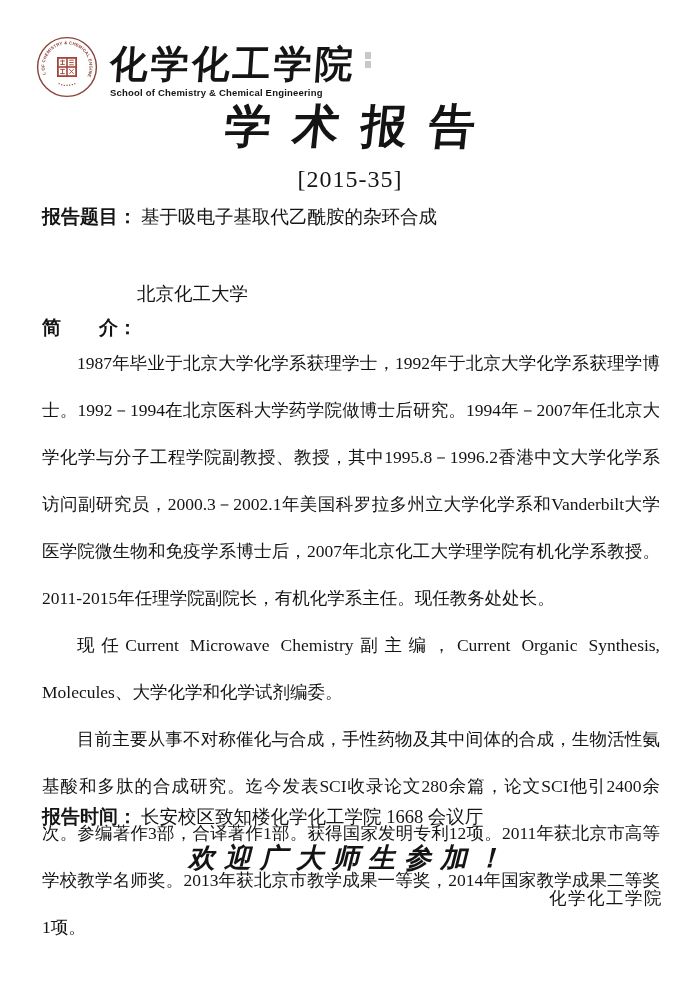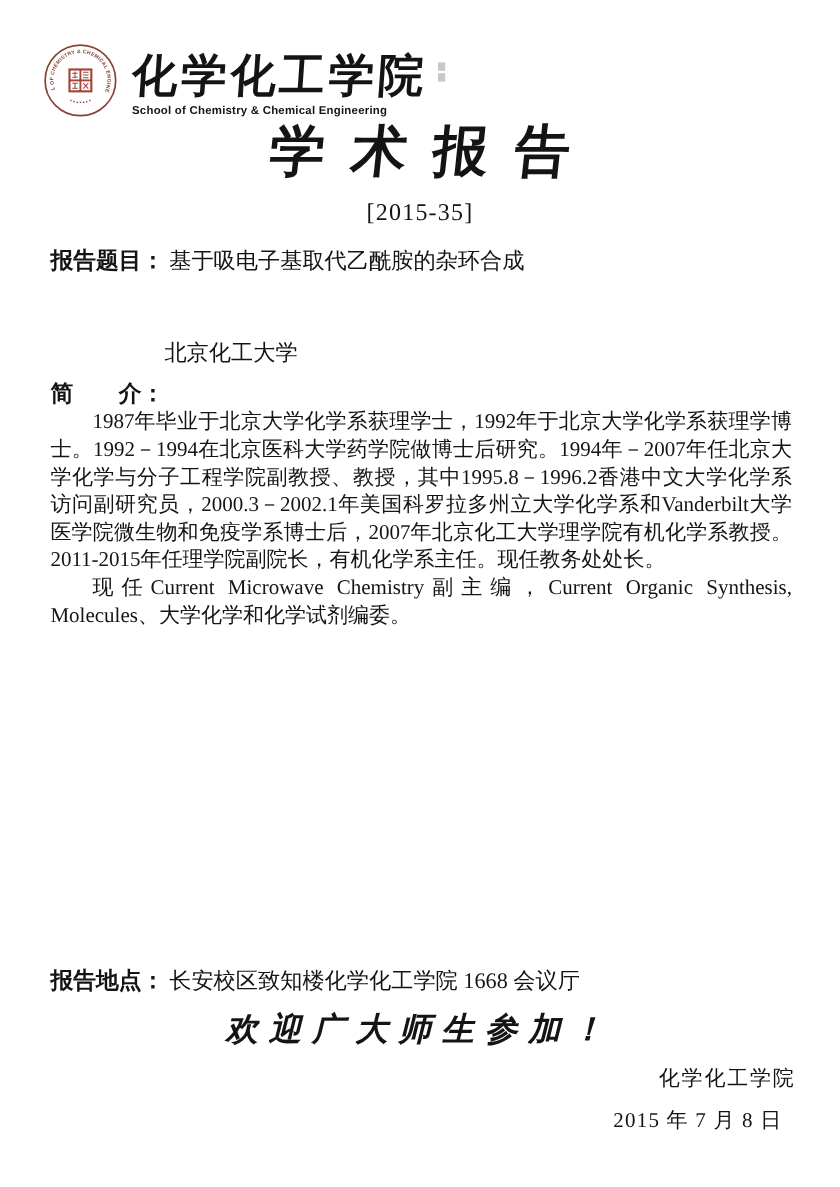--- a/index.html
+++ b/index.html
@@ -23,39 +23,39 @@
   .seal-mark{position:absolute;right:-16px;top:8px;width:7px;}
   .seal-mark i{display:block;width:6px;height:7px;background:#9a9a9a;opacity:.55;margin-bottom:2px;}
   
   .title{
     position:absolute;top:101px;left:0;width:100%;margin:0;text-align:center;
     font-family:"Liberation Serif",serif;font-weight:bold;font-size:46px;line-height:52px;
     letter-spacing:22px;text-indent:22px;transform:skewX(-6deg);
   }
   .issue{
     position:absolute;top:166px;left:0;width:100%;text-align:center;
-    font-size:20px;letter-spacing:1px;
+    font-size:24px;letter-spacing:1px;
   }
   
   .frow{position:absolute;left:42px;display:flex;align-items:baseline;white-space:pre;}
   .frow .label{
     font-family:Liberation Sans, sans-serif;font-weight:bold;font-size:19px;
   }
   .frow .value{font-size:18.5px;margin-left:4px;}
   .row-topic{top:204px;}
   .row-speaker{top:244px;}
   .row-speaker .label{word-spacing:7px;}
   .row-affil{position:absolute;left:137px;top:281px;font-size:18.5px;white-space:pre;}
   .row-intro{top:315px;}
   .row-time{top:764px;}
   .row-venue{top:804px;}
   
   .bio{
     position:absolute;top:340px;left:42px;width:618px;
-    font-size:17.5px;line-height:23px;text-align:justify;
+    font-size:17.5px;line-height:47px;text-align:justify;
   }
   .bio p{margin:0;text-indent:2em;}
   
   .welcome{
     position:absolute;top:840px;left:0;width:100%;text-align:center;
     font-weight:bold;font-style:italic;font-size:27px;letter-spacing:9px;
   }
   .signature{position:absolute;top:886px;right:37px;font-size:17.5px;letter-spacing:1.5px;}
   .sig-date{position:absolute;top:921px;right:48px;font-size:17.5px;letter-spacing:1px;}
 </style>
@@ -114,25 +114,25 @@
 
   <div class="row-affil">北京化工大学</div>
 
   <div class="frow row-intro">
     <span class="label">简　　介：</span>
   </div>
 
   <div class="bio">
     <p>1987年毕业于北京大学化学系获理学士，1992年于北京大学化学系获理学博士。1992－1994在北京医科大学药学院做博士后研究。1994年－2007年任北京大学化学与分子工程学院副教授、教授，其中1995.8－1996.2香港中文大学化学系访问副研究员，2000.3－2002.1年美国科罗拉多州立大学化学系和Vanderbilt大学医学院微生物和免疫学系博士后，2007年北京化工大学理学院有机化学系教授。2011-2015年任理学院副院长，有机化学系主任。现任教务处处长。</p>
     <p>现任Current Microwave Chemistry副主编，Current Organic Synthesis, Molecules、大学化学和化学试剂编委。</p>
+    <p>目前主要从事不对称催化与合成，手性药物及其中间体的合成，生物活性氨基酸和多肽的合成研究。迄今发表SCI收录论文280余篇，论文SCI他引2400余次。参编著作3部，合译著作1部。获得国家发明专利12项。2011年获北京市高等学校教学名师奖。2013年获北京市教学成果一等奖，2014年国家教学成果二等奖1项。</p>
   </div>
 
 
   <div class="frow row-venue">
-    <span class="label">报告地点：</span>
+    <span class="label">报告时间：</span>
     <span class="value">长安校区致知楼化学化工学院 1668 会议厅</span>
   </div>
 
   <div class="welcome">欢迎广大师生参加！</div>
   <div class="signature">化学化工学院</div>
-  <div class="sig-date">2015 年 7 月 8 日</div>
 
 </div>
 
 </body></html>

